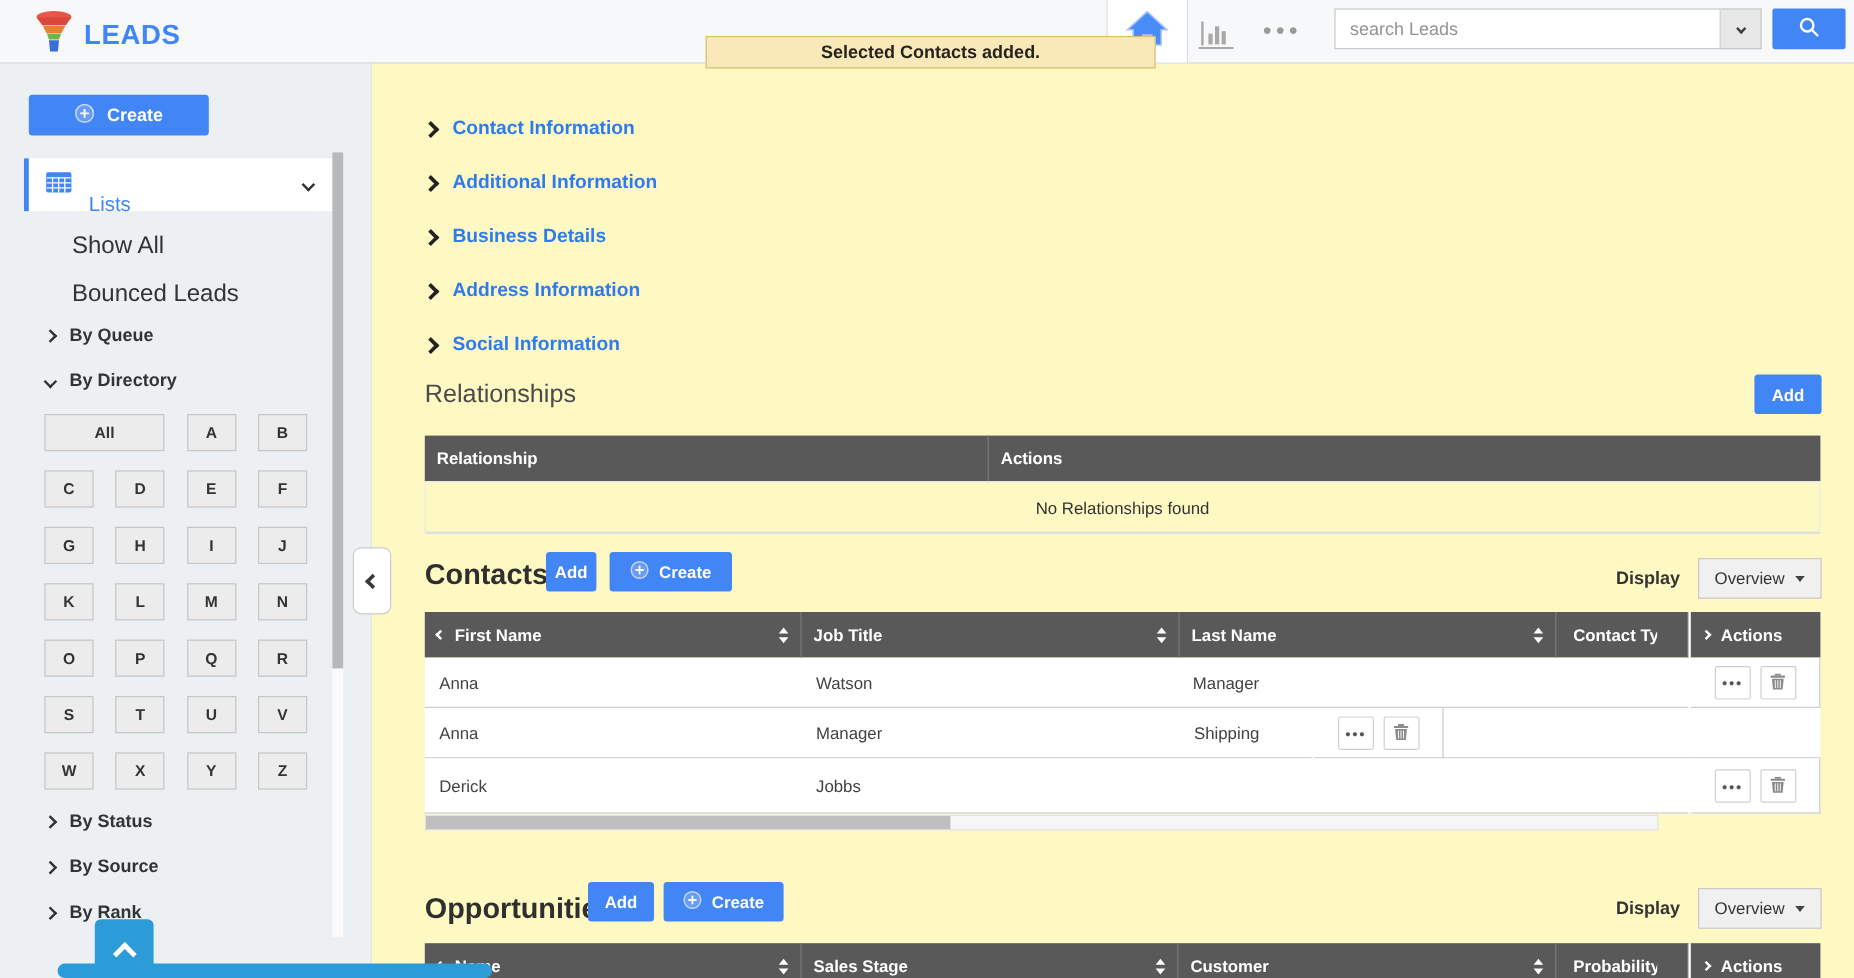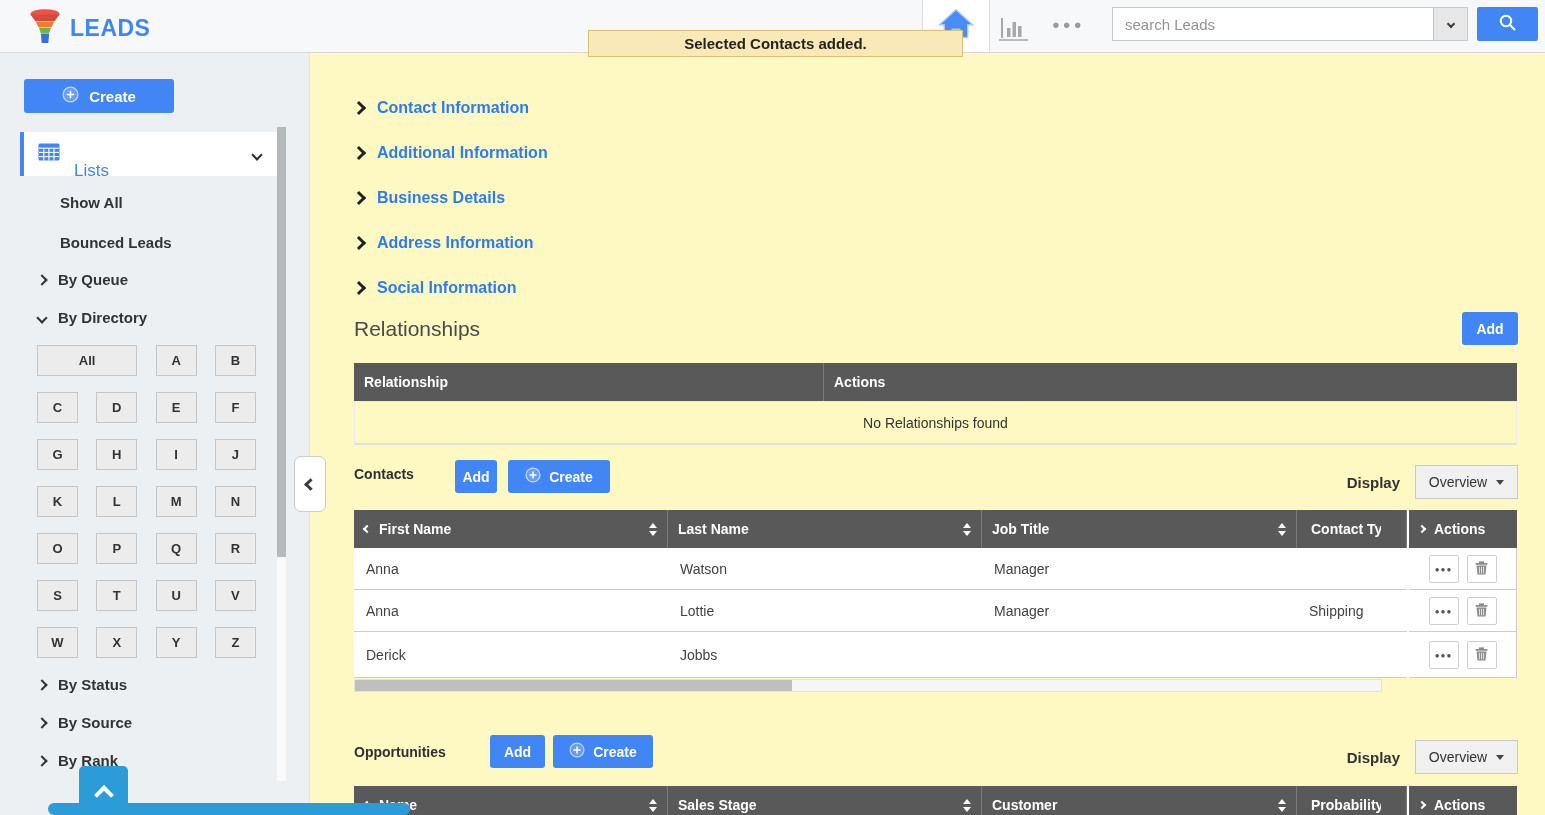--- a/index.html
+++ b/index.html
@@ -51,21 +51,21 @@
              background:#edf0f3; border-right:1px solid #e3e6e9; z-index:2; }
   .create-btn { position:absolute; left:24px; top:26px; width:150px; height:34px;
                 background:#4285f4; border:none; border-radius:3px; color:#fff;
                 font-size:15px; font-weight:bold; cursor:pointer;
                 display:flex; align-items:center; justify-content:center; gap:10px;
                 font-family:"Liberation Sans", sans-serif; }
   .lists-row { position:absolute; left:20px; top:79px; width:257px; height:44px; background:#fff;
                border-left:4px solid #4285f4; display:flex; align-items:center; cursor:pointer; }
   .lists-label { color:#4285f4; font-size:17px; margin-left:14px;margin-top:34px; }
   .lists-chev { margin-left:auto; margin-right:16px; color:#2f2f2f; }
-  .side-item { position:absolute; left:60px; font-size:15px; font-weight:bold; color:#333;
+  .side-item { position:absolute; left:60px; font-size:20px; font-weight:normal; color:#333;
                cursor:pointer; white-space:nowrap; }
   .side-group { position:absolute; left:38px; display:flex; align-items:center; gap:12px;
                 font-size:15px; font-weight:bold; color:#333; cursor:pointer; white-space:nowrap; }
   .alpha-grid { position:absolute; left:37px; top:292px; width:222px; display:grid;
                 grid-template-columns:repeat(4, 41px); column-gap:18.3px; row-gap:16px; }
   .alpha-btn { height:31px; background:#ececec; border:1px solid #c6c6c6; color:#333;
                font-size:13px; font-weight:bold; display:flex; align-items:center;
                justify-content:center; cursor:pointer; font-family:"Liberation Sans", sans-serif; }
   .alpha-all { grid-column:span 2; }
   .side-scroll-thumb { position:absolute; left:277px; top:74px; width:9px; height:430px; background:#b6b9bc; }
@@ -82,21 +82,21 @@
 
   
   .main { position:absolute; left:310px; top:53px; width:1390px; height:762px;
           background:#fef9c3; overflow:hidden; }
   .sec-links { position:absolute; left:44px; top:44px; }
   .sec-link { display:flex; align-items:center; gap:13px; height:21px; margin-bottom:24px;
               cursor:pointer; color:#222; }
   .sec-link span.lbl { color:#2e7bf0; font-size:16px; font-weight:bold; }
 
   .panel-title { position:absolute; font-size:21px; color:#4a4a4a; }
-  .sub-title { position:absolute; font-size:14px; font-weight:bold; color:#2f2f2f;text-align:center; }
+  .sub-title { position:absolute; font-size:24px; font-weight:bold; color:#2f2f2f;text-align:center; }
   .btn-blue { background:#4285f4; border:none; border-radius:3px; color:#fff; font-size:14px;
               font-weight:bold; cursor:pointer; display:flex; align-items:center;
               justify-content:center; gap:8px; position:absolute;
               font-family:"Liberation Sans", sans-serif; }
   .display-label { position:absolute; font-size:15px; font-weight:bold; color:#333;
                    width:90px; text-align:right; }
   .display-dd { position:absolute; width:103px; height:34px; background:#f0f0f0;
                 border:1px solid #c9c9c9; font-size:14px; color:#333; cursor:pointer;
                 display:flex; align-items:center; justify-content:center; gap:9px;
                 font-family:"Liberation Sans", sans-serif; }
@@ -341,29 +341,29 @@
   <div class="table" style="top:457px;">
     <div class="thead">
       <div class="th c1">
         <span class="chev l sm"></span>
         <span>First Name</span>
         <span class="sort">
             <span class="tri-up"></span>
             <span class="tri-dn"></span>
           </span>
       </div>
-      <div class="th c2">
-        <span>Last Name</span>
+      <div class="th c3">
+        <span>Job Title</span>
         <span class="sort">
             <span class="tri-up"></span>
             <span class="tri-dn"></span>
           </span>
       </div>
-      <div class="th c3">
-        <span>Job Title</span>
+      <div class="th c2">
+        <span>Last Name</span>
         <span class="sort">
             <span class="tri-up"></span>
             <span class="tri-dn"></span>
           </span>
       </div>
       <div class="th c4" style="padding-left:14px;">
         <span class="clip-label">Contact Type</span>
       </div>
       <div class="th c5">
         <span class="chev r sm"></span>
@@ -388,21 +388,20 @@
               <path d="M1.6 4.6 H11.4 L10.5 13.6 H2.5 Z" fill="#8a8a8a"></path>
               <path d="M4.4 5.8 V12.4 M6.5 5.8 V12.4 M8.6 5.8 V12.4" stroke="#fff" stroke-width="0.8"></path>
             </svg>
           </span>
         </button>
       </div>
     </div>
 
     <div class="trow h42">
       <div class="td c1">Anna</div>
-      <div class="td c2">Lottie</div>
       <div class="td c3">Manager</div>
       <div class="td c4">Shipping</div>
       <div class="td-actions c5 h42">
         <button class="mini-btn">
             <span class="dots3">●●●</span>
           </button>
         <button class="mini-btn">
           <span>
             <svg width="13" height="14" viewBox="0 0 13 14">
               <rect x="0.5" y="2" width="12" height="1.7" rx="0.5" fill="#8a8a8a"></rect>

